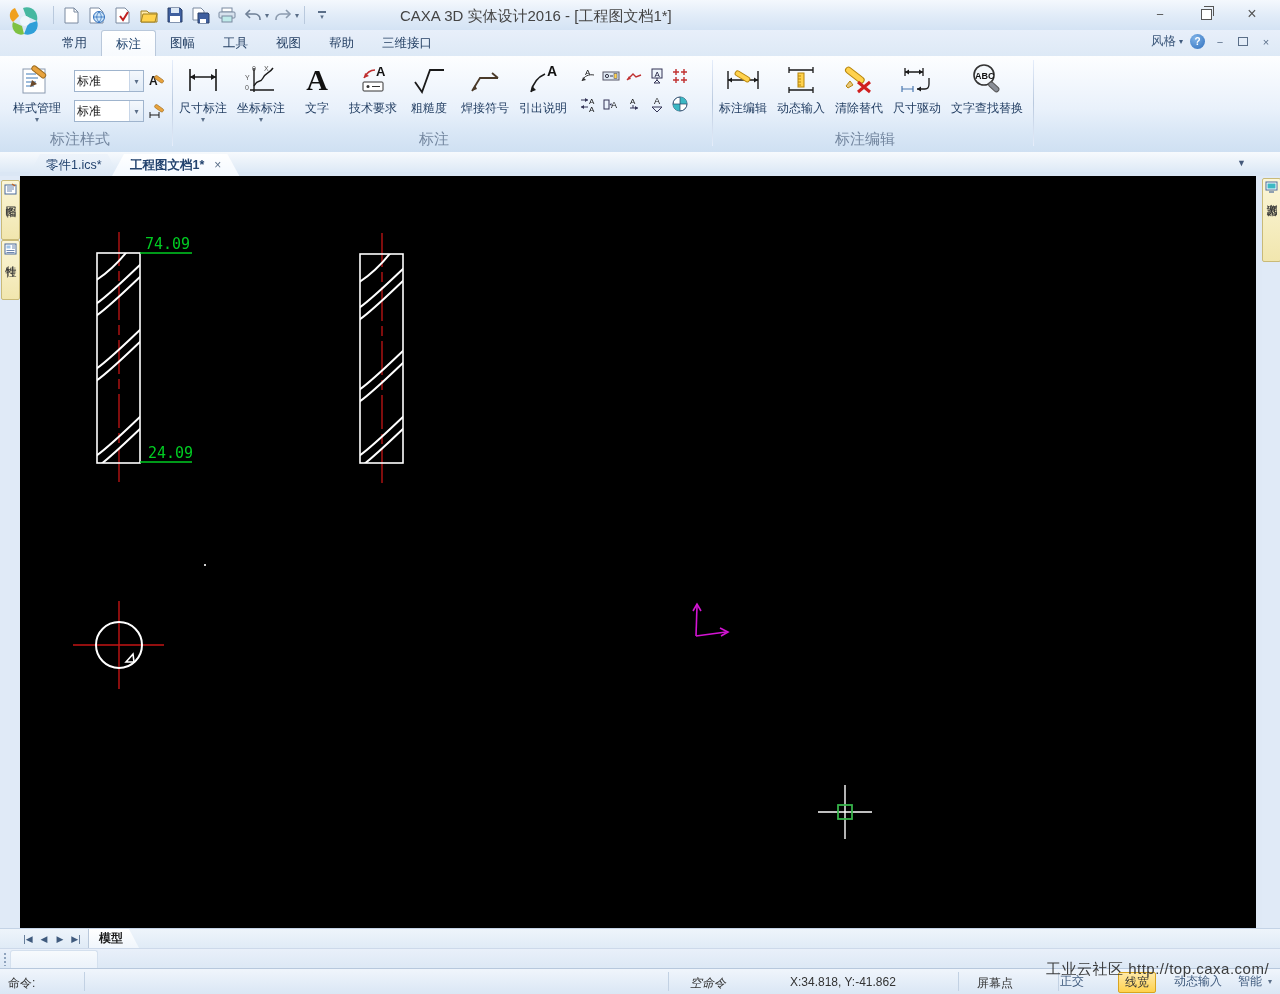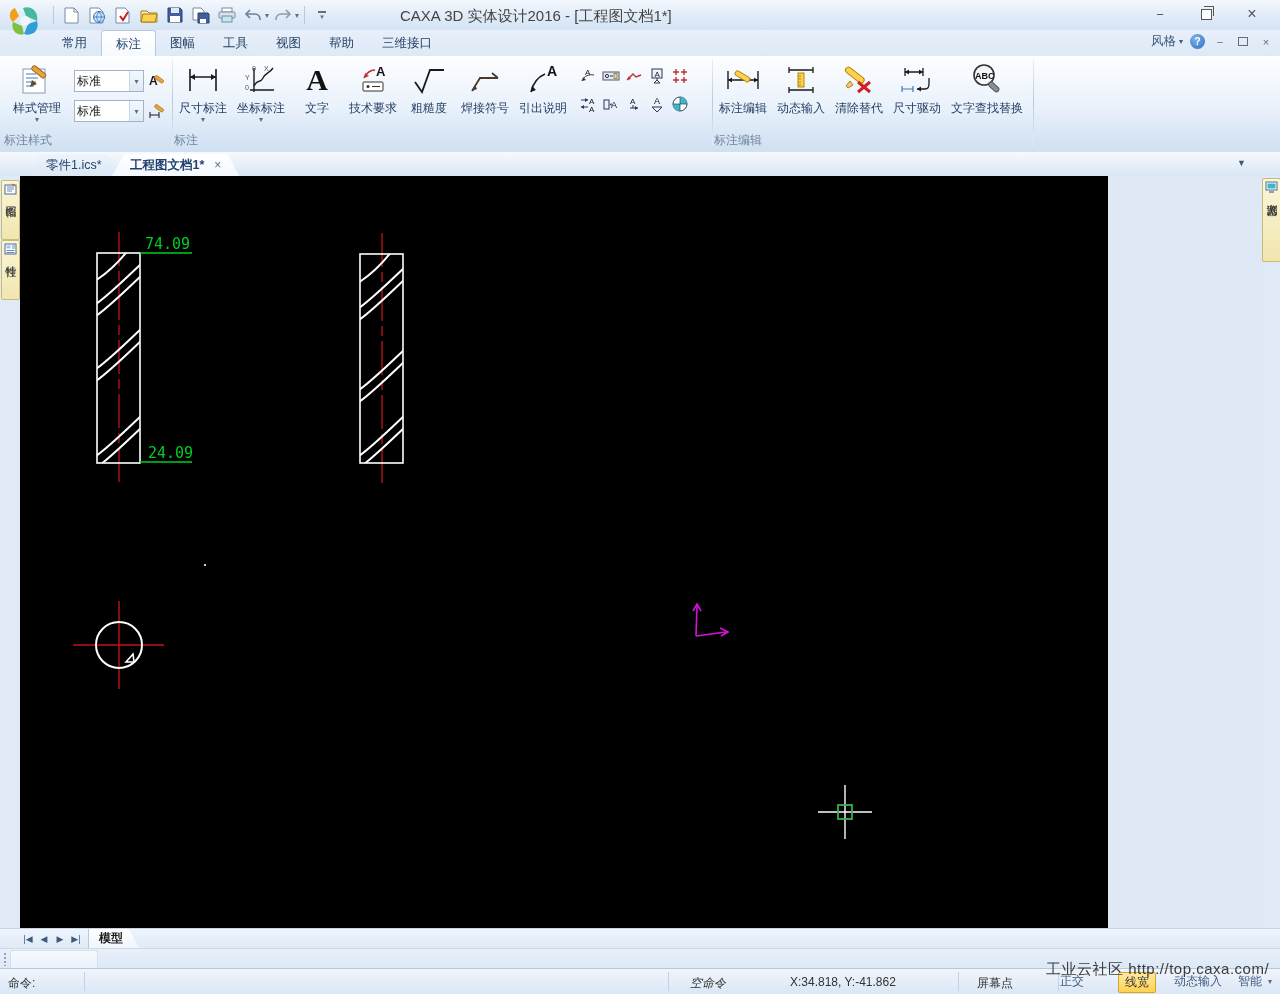--- a/index.html
+++ b/index.html
@@ -31,21 +31,21 @@
   #style-menu{display:flex;align-items:center;gap:3px;font-size:12.5px;color:#3f5a7d;font-family:Liberation Serif, serif;}
   .help-badge{width:15px;height:15px;border-radius:50%;background:radial-gradient(circle at 35% 30%,#7fb3e8,#2f6fbd);color:#fff;
     display:flex;align-items:center;justify-content:center;font-size:10px;font-weight:bold;}
   .mdi-btn{width:16px;height:14px;display:flex;align-items:center;justify-content:center;color:#5a6e88;font-size:11px;}
   .mdi-restore{width:8px;height:7px;border:1px solid #5a6e88;background:transparent;}
   
   #ribbon{position:absolute;left:0;top:56px;width:1280px;height:96px;
     background:linear-gradient(#fdfeff,#e9f1fb 55%,#d9e7f6 80%,#cfe0f2);border-bottom:1px solid #b9c8db;}
   .rgroup{position:absolute;top:0;height:95px;}
   .rgroup .gbody{position:absolute;left:0;right:0;top:2px;height:74px;display:flex;align-items:flex-start;}
-  .rgroup .glabel{position:absolute;left:0;right:16px;bottom:2px;text-align:left;font-size:12px;color:#73869f;}
+  .rgroup .glabel{position:absolute;left:0;right:16px;bottom:2px;text-align:center;font-size:15px;color:#73869f;}
   .gsep{position:absolute;top:4px;width:1px;height:86px;background:linear-gradient(#e6eefb,#b9c9de,#e6eefb);}
   .bigbtn{display:flex;flex-direction:column;align-items:center;padding:3px 5px 0;border-radius:3px;min-width:44px;}
   .bigbtn .bicon{height:38px;display:flex;align-items:center;justify-content:center;}
   .bigbtn .blabel{font-size:12px;color:#1e3a5f;white-space:nowrap;line-height:14px;margin-top:2px;}
   .bigbtn .bcaret{font-size:8px;color:#5a6e88;line-height:8px;margin-top:1px;}
   .combo{display:flex;align-items:center;background:#fff;border:1px solid #9fb4cd;height:20px;width:66px;padding-left:2px;}
   .combo .cval{flex:1;font-size:12px;color:#222;}
   .combo .cbtn{width:13px;height:100%;display:flex;align-items:center;justify-content:center;color:#5a6e88;font-size:8px;border-left:1px solid #c8d6e8;background:linear-gradient(#f4f8fd,#dfeaf6);}
   .smallbtn{width:20px;height:20px;display:flex;align-items:center;justify-content:center;border-radius:2px;}
   .grid-icons{display:grid;grid-template-columns:repeat(5,22px);grid-template-rows:26px 26px;gap:2px 1px;margin:8px 2px 0 6px;}
@@ -53,21 +53,21 @@
   #doctabs{position:absolute;left:0;top:152px;width:1280px;height:20px;
     background:linear-gradient(#f7fafd,#dde9f6);}
   .dtab{position:absolute;top:2px;height:22px;display:flex;align-items:center;padding:0 18px;
     clip-path:polygon(12px 0,calc(100% - 12px) 0,100% 100%,0 100%);font-size:12.5px;color:#23436e;}
   .dtab.inactive{background:linear-gradient(#eef4fb,#dce8f5);}
   .dtab.active{background:linear-gradient(#ffffff,#f4f9ff);font-weight:bold;}
   .dtab .closex{margin-left:10px;color:#5a6e88;font-size:12px;font-weight:normal;}
   #doctab-caret{position:absolute;right:34px;top:6px;color:#44597a;font-size:9px;}
   
   #workspace{position:absolute;left:0;top:176px;width:1280px;height:752px;background:#dfe9f6;}
-  #canvas{position:absolute;left:20px;top:0;width:1088px;height:752px;background:#000;}
+  #canvas{position:absolute;left:20px;top:0;width:1236px;height:752px;background:#000;}
   .sidestrip{position:absolute;top:0;bottom:0;width:20px;background:#e0eaf7;}
   #strip-left{left:0;}
   #strip-right{right:0;width:18px;}
   .vtab{position:absolute;width:17px;background:linear-gradient(#fbf6d8,#f1e6ae);border:1px solid #c9ba78;border-radius:2px;
     display:flex;flex-direction:column;align-items:center;padding:2px 0 4px;gap:2px;}
   .vtab .vlabel{writing-mode:vertical-rl;text-orientation:upright;font-size:11px;color:#333;letter-spacing:1px;}
   .vicon{width:13px;height:12px;}
   
   #sheetrow{position:absolute;left:0;top:928px;width:1280px;height:20px;background:linear-gradient(#eef4fb,#dfeaf6);border-top:1px solid #c4d3e6;}
   #sheetnav{position:absolute;left:20px;top:1px;display:flex;}

